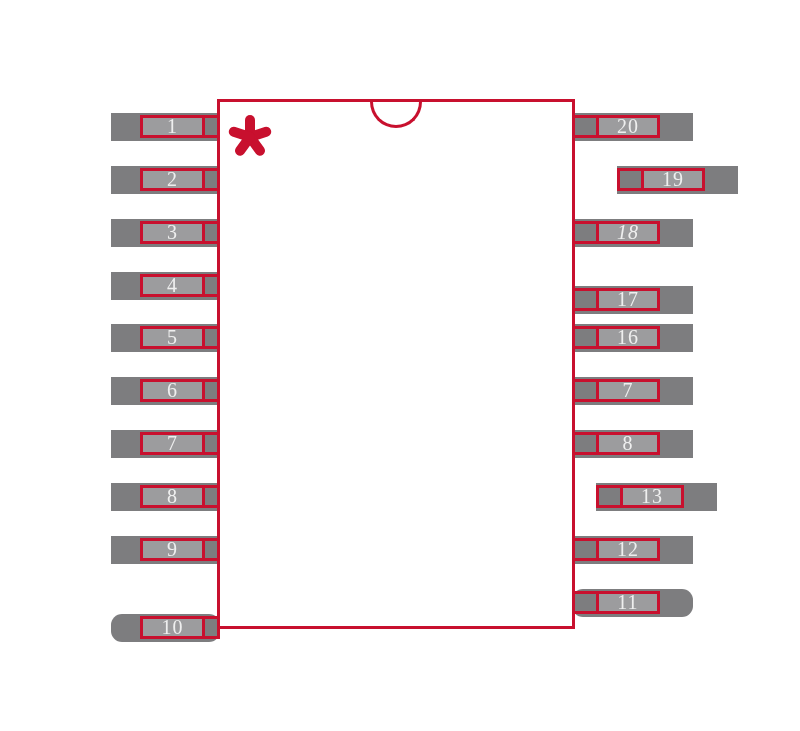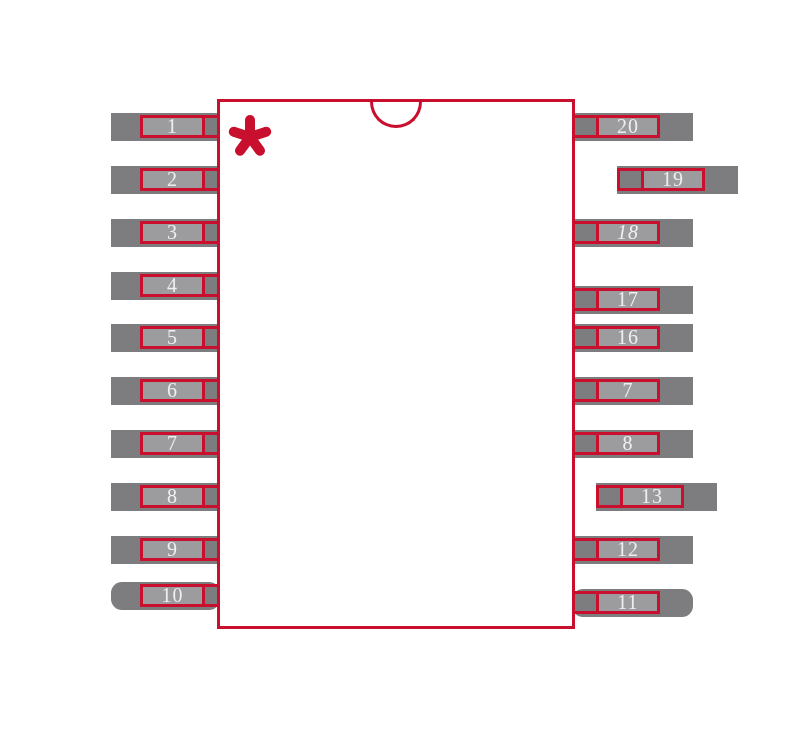--- a/index.html
+++ b/index.html
@@ -142,21 +142,21 @@
         <div class="seg small"></div>
       </div>
     </div>
       <div class="pin-row left" style="top: 535.8px;">
       <div class="pin-box">
         <div class="seg light">9</div>
         <div class="seg divider"></div>
         <div class="seg small"></div>
       </div>
     </div>
-      <div class="pin-row left" style="top: 582px; border-radius: 11px;">
+      <div class="pin-row left" style="top: 614px; border-radius: 11px;">
       <div class="pin-box">
         <div class="seg light">10</div>
         <div class="seg divider"></div>
         <div class="seg small"></div>
       </div>
     </div>
       <div class="pin-row right" style="top: 113px;">
       <div class="pin-box">
         <div class="seg light">20</div>
         <div class="seg divider"></div>

